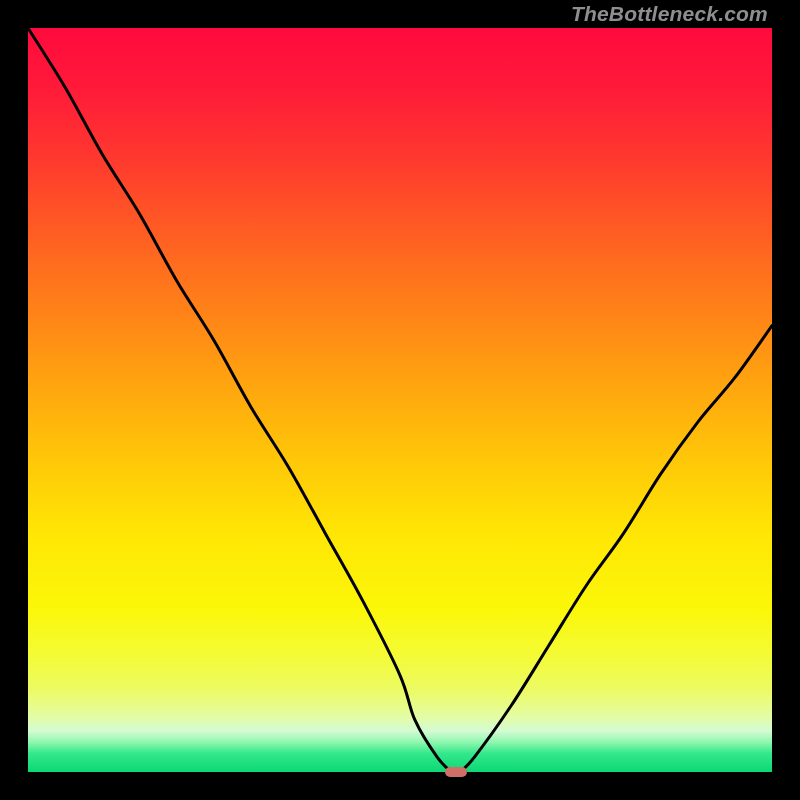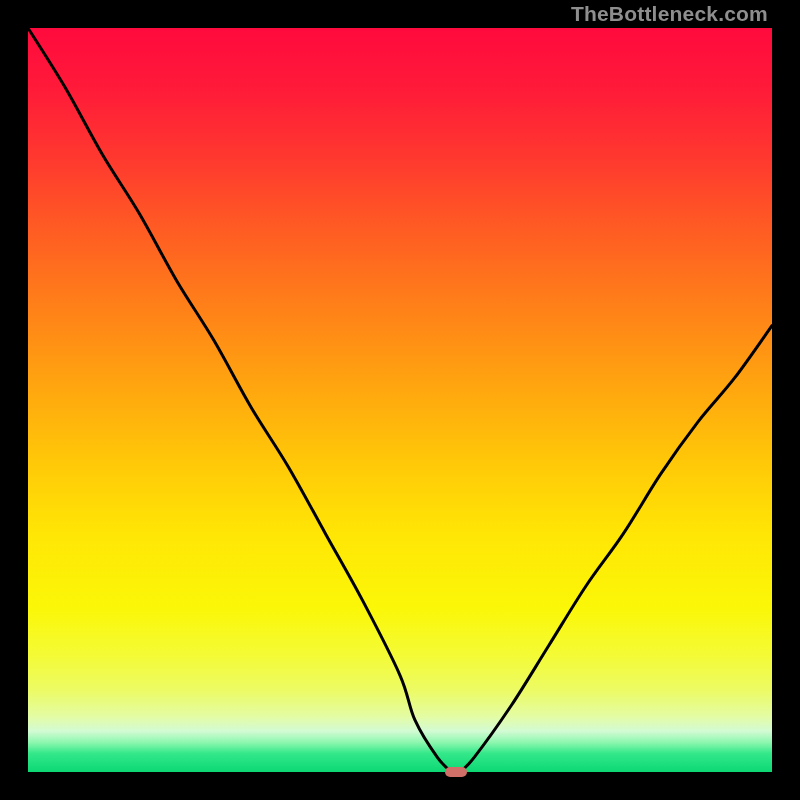--- a/index.html
+++ b/index.html
@@ -67,14 +67,14 @@
 </head>
 <body>
 
 <div class="stage">
   <div class="plot-area">
     <svg class="curve" viewBox="0 0 744 744" preserveAspectRatio="none">
       <path id="curve-path" d="M 0.00 0.00 C 6.20 9.92, 24.80 38.44, 37.20 59.52 C 49.60 80.60, 62.00 105.40, 74.40 126.48 C 86.80 147.56, 99.20 164.92, 111.60 186.00 C 124.00 207.08, 136.40 231.88, 148.80 252.96 C 161.20 274.04, 173.60 291.40, 186.00 312.48 C 198.40 333.56, 210.80 358.36, 223.20 379.44 C 235.60 400.52, 248.00 417.88, 260.40 438.96 C 272.80 460.04, 285.20 483.60, 297.60 505.92 C 310.00 528.24, 322.40 549.32, 334.80 572.88 C 347.20 596.44, 363.32 627.44, 372.00 647.28 C 380.68 667.12, 380.68 678.28, 386.88 691.92 C 393.08 705.56, 403.00 720.44, 409.20 729.12 C 415.40 737.80, 420.36 741.52, 424.08 744.00 C 427.80 746.48, 427.80 746.48, 431.52 744.00 C 435.24 741.52, 437.72 740.28, 446.40 729.12 C 455.08 717.96, 471.20 695.64, 483.60 677.04 C 496.00 658.44, 508.40 637.36, 520.80 617.52 C 533.20 597.68, 545.60 576.60, 558.00 558.00 C 570.40 539.40, 582.80 524.52, 595.20 505.92 C 607.60 487.32, 620.00 465.00, 632.40 446.40 C 644.80 427.80, 657.20 410.44, 669.60 394.32 C 682.00 378.20, 694.40 365.80, 706.80 349.68 C 719.20 333.56, 737.80 306.28, 744.00 297.60" fill="none" stroke="#000" stroke-width="3" stroke-linecap="round" stroke-linejoin="round"></path>
     </svg>
     <div id="min-marker" class="marker" style="left: 416.64px; top: 738.792px; width: 22.32px; height: 10.416px; background: rgb(207, 111, 103);"></div>
   </div>
-  <div id="wm" class="watermark" style="right: 32px;">TheBottleneck.com</div>
+  <div id="wm" class="watermark" style="right: 32px; font-style: italic;">TheBottleneck.com</div>
 </div>
 
 </body></html>

